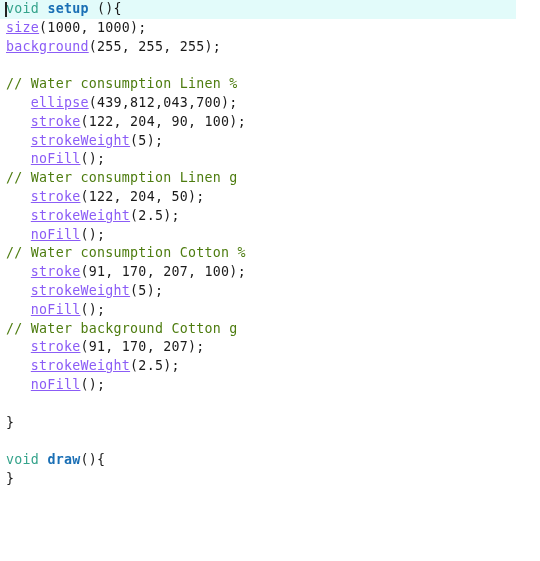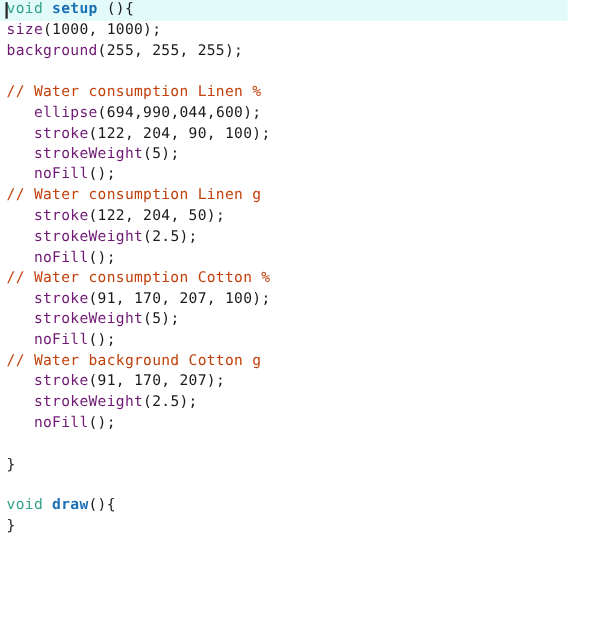--- a/index.html
+++ b/index.html
@@ -43,36 +43,36 @@
     left: 5px;
     top: 2px;
     width: 1.5px;
     height: 15px;
     background: #222222;
   }
 
   
   .kw      { color: #35a38b; }             
   .fnname  { color: #1a6fb5; font-weight: bold; }  
-  .fn      { color: #701a75; }             
-  .cmt     { color: #c2410c; }             
+  .fn      { color: #8b5cf6; text-decoration: underline; }             
+  .cmt     { color: #4d7c0f; }             
   .punc    { color: #1a1a1a; }
   .brace   { color: #1a1a1a; }
 </style>
 </head>
 <body>
 
 <div id="editor">
   <div id="code-body">
       <div class="code-line current"><span class="caret"></span><span class="kw">void</span><span class="punc"> </span><span class="fnname">setup</span><span class="punc"> (){</span></div>
       <div class="code-line"><span class="fn">size</span><span class="punc">(1000, 1000);</span></div>
       <div class="code-line"><span class="fn">background</span><span class="punc">(255, 255, 255);</span></div>
       <div class="code-line">&nbsp;</div>
       <div class="code-line"><span class="cmt">// Water consumption Linen %</span></div>
-      <div class="code-line"><span>   </span><span class="fn">ellipse</span><span class="punc">(694,990,044,600);</span></div>
+      <div class="code-line"><span>   </span><span class="fn">ellipse</span><span class="punc">(439,812,043,700);</span></div>
       <div class="code-line"><span>   </span><span class="fn">stroke</span><span class="punc">(122, 204, 90, 100);</span></div>
       <div class="code-line"><span>   </span><span class="fn">strokeWeight</span><span class="punc">(5);</span></div>
       <div class="code-line"><span>   </span><span class="fn">noFill</span><span class="punc">();</span></div>
       <div class="code-line"><span class="cmt">// Water consumption Linen g</span></div>
       <div class="code-line"><span>   </span><span class="fn">stroke</span><span class="punc">(122, 204, 50);</span></div>
       <div class="code-line"><span>   </span><span class="fn">strokeWeight</span><span class="punc">(2.5);</span></div>
       <div class="code-line"><span>   </span><span class="fn">noFill</span><span class="punc">();</span></div>
       <div class="code-line"><span class="cmt">// Water consumption Cotton %</span></div>
       <div class="code-line"><span>   </span><span class="fn">stroke</span><span class="punc">(91, 170, 207, 100);</span></div>
       <div class="code-line"><span>   </span><span class="fn">strokeWeight</span><span class="punc">(5);</span></div>

